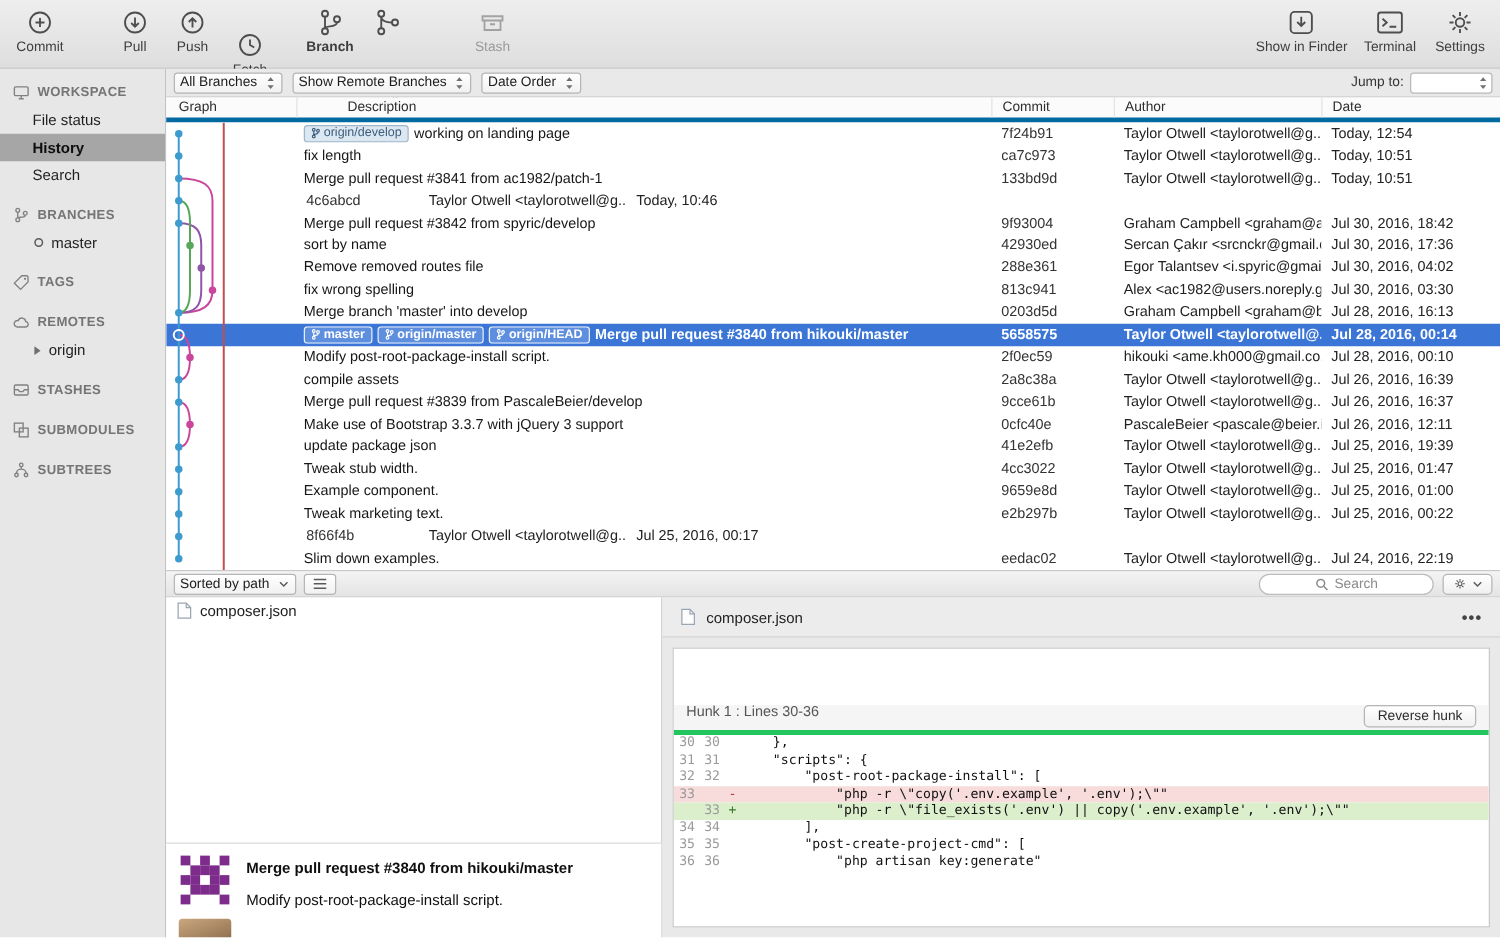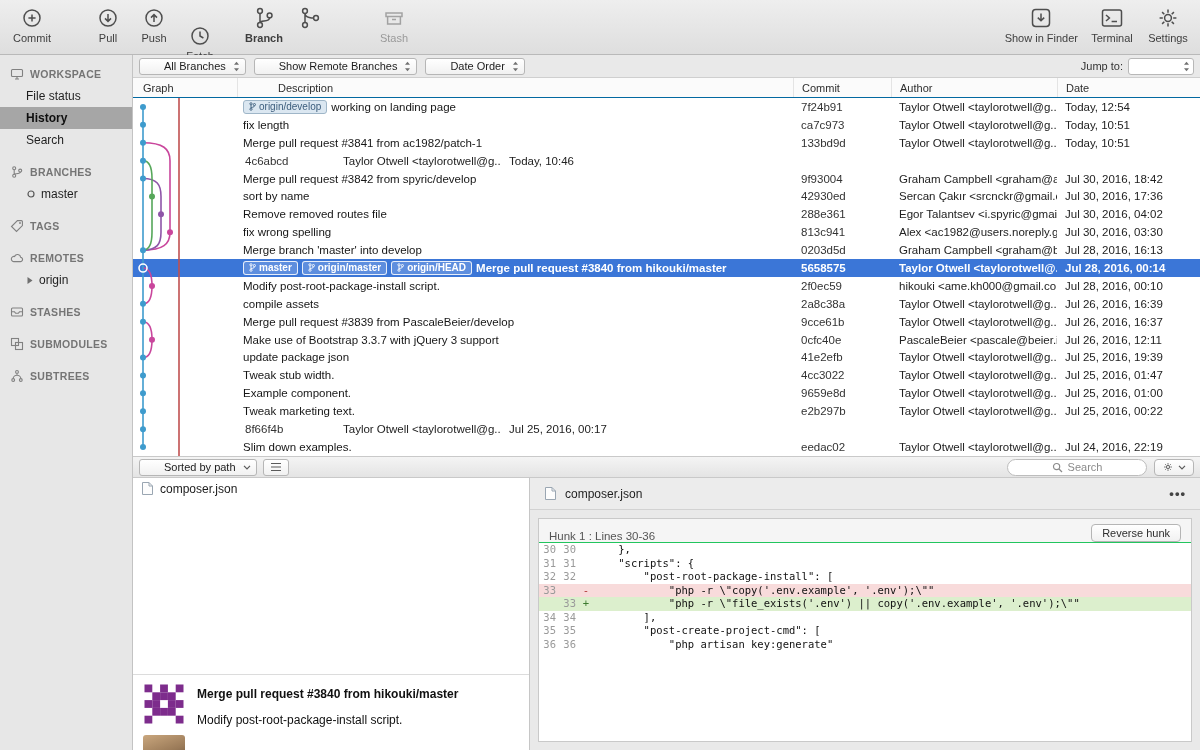--- a/index.html
+++ b/index.html
@@ -20,27 +20,27 @@
   .sidebar{position:absolute;top:55px;left:0;width:133px;bottom:0;background:#e7e7e7;border-right:1px solid #c3c3c3;padding-top:8px;}
   .sb-section{margin-bottom:10px;}
   .sb-head{display:flex;align-items:center;gap:6px;padding:0 10px;height:22px;font-size:10.5px;font-weight:bold;color:#757575;letter-spacing:.3px;}
   .sb-head svg{width:14px;height:14px;flex:none;}
   .sb-item{height:22px;display:flex;align-items:center;gap:5px;padding-left:26px;font-size:12px;color:#1f1f1f;cursor:default;}
   .sb-item.selected{background:#a6a6a6;font-weight:bold;color:#0f0f0f;}
   .sb-item-ic{display:flex;align-items:center;}
 
   
   .filter-bar{position:absolute;left:133px;top:55px;width:1067px;height:23px;background:#e9e9e9;border-bottom:1px solid #cfcfcf;display:flex;align-items:center;padding:0 6px;gap:8px;}
-  .popup{height:17px;background:linear-gradient(#ffffff,#f1f1f1);border:1px solid #b6b6b6;border-radius:3px;font-size:11px;color:#1c1c1c;display:inline-flex;align-items:center;padding:0 5px 0 24px;gap:7px;white-space:nowrap;cursor:default;}
+  .popup{height:17px;background:linear-gradient(#ffffff,#f1f1f1);border:1px solid #b6b6b6;border-radius:3px;font-size:11px;color:#1c1c1c;display:inline-flex;align-items:center;padding:0 5px 0 4px;gap:7px;white-space:nowrap;cursor:default;}
   .chev-d,.chev-s{display:inline-flex;align-items:center;}
   .jump{margin-left:auto;display:flex;align-items:center;gap:5px;font-size:11px;color:#333;}
   .jump-field{width:66px;height:17px;background:#fff;border:1px solid #b8b8b8;border-radius:3px;display:flex;align-items:center;justify-content:flex-end;padding-right:3px;}
 
   
-  .table-header{position:absolute;left:133px;top:78px;width:1067px;height:20px;background:#fbfbfb;border-bottom:1px solid #0369a1;display:flex;font-size:11px;color:#2e2e2e;}
+  .table-header{position:absolute;left:133px;top:78px;width:1067px;height:20px;background:#fbfbfb;border-bottom:4px solid #0369a1;display:flex;font-size:11px;color:#2e2e2e;}
   .th{display:flex;align-items:center;padding-left:8px;}
   .th+.th{border-left:1px solid #e4e4e4;}
   .th-graph{width:104px;padding-left:10px;}
   .th-desc{width:556px;padding-left:40px;}
   .th-commit{width:98px;}
   .th-author{width:166px;}
   .th-date{flex:1;}
 
   
   .commit-list{position:absolute;left:133px;top:98px;width:1067px;height:358px;background:#fff;overflow:hidden;}
@@ -76,21 +76,21 @@
   .ci-title{font-size:12px;font-weight:bold;color:#101010;margin-top:4px;}
   .ci-msg{font-size:12px;color:#101010;margin-top:12px;}
   .photo{background:linear-gradient(160deg,#caa77e 0%,#9a7a58 45%,#5d4937 80%,#3c3026 100%);border-radius:3px;}
   .identicon{border-radius:2px;}
 
   
   .bottom-right{position:absolute;left:530px;top:478px;right:0;bottom:0;background:#e9e9e9;}
   .diff-header{height:32px;background:#ececec;border-bottom:1px solid #d2d2d2;display:flex;align-items:center;padding:0 14px;gap:8px;font-size:12px;color:#1f1f1f;}
   .dots{margin-left:auto;font-size:13px;font-weight:bold;color:#444;letter-spacing:1px;cursor:default;}
   .diff-body{position:absolute;left:8px;right:8px;top:40px;bottom:8px;background:#fff;border:1px solid #c9c9c9;overflow:hidden;}
-  .hunk-header{height:24px;background:#f5f5f5;border-bottom:1px solid #22c55e;display:flex;align-items:flex-end;padding:0 10px;font-size:11.5px;color:#555;}
+  .hunk-header{height:24px;background:#f5f5f5;border-bottom:4px solid #22c55e;display:flex;align-items:flex-start;padding:0 10px;font-size:11.5px;color:#555;margin-top:45px;}
   .reverse-btn{margin-left:auto;height:18px;padding:0 10px;background:linear-gradient(#ffffff,#f1f1f1);border:1px solid #b5b5b5;border-radius:4px;font-size:11px;color:#2e2e2e;font-family:"Liberation Sans",sans-serif;display:flex;align-items:center;cursor:default;}
   .code-line{display:flex;height:13.5px;font-family:"DejaVu Sans Mono",monospace;font-size:10.5px;line-height:13.5px;}
   .ln{width:20px;text-align:right;padding-right:3px;color:#9a9a9a;flex:none;}
   .marker{width:14px;text-align:center;flex:none;color:#999;}
   .code-text{white-space:pre;color:#111;}
   .code-line.del{background:var(--del-bg,#f8dbdb);}
   .code-line.add{background:var(--add-bg,#dcefcd);}
   .code-line.del .marker{color:#b03333;}
   .code-line.add .marker{color:#3c7a2f;}
   .ic-inline{display:inline-flex;align-items:center;}

